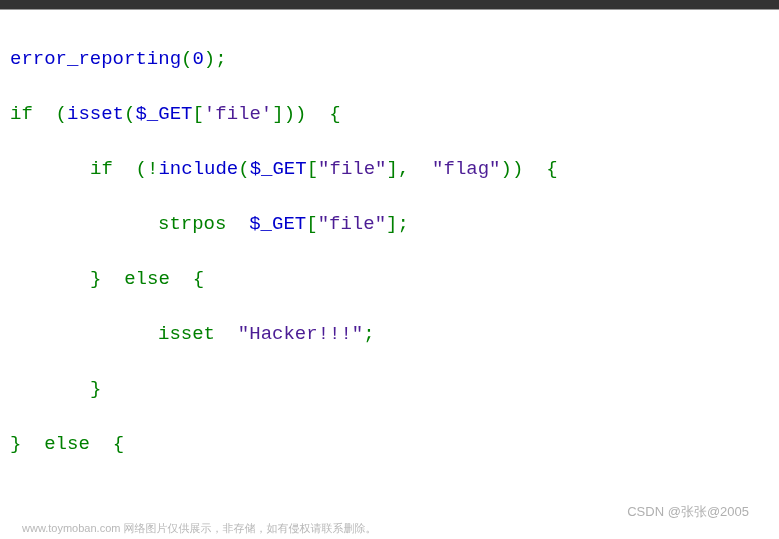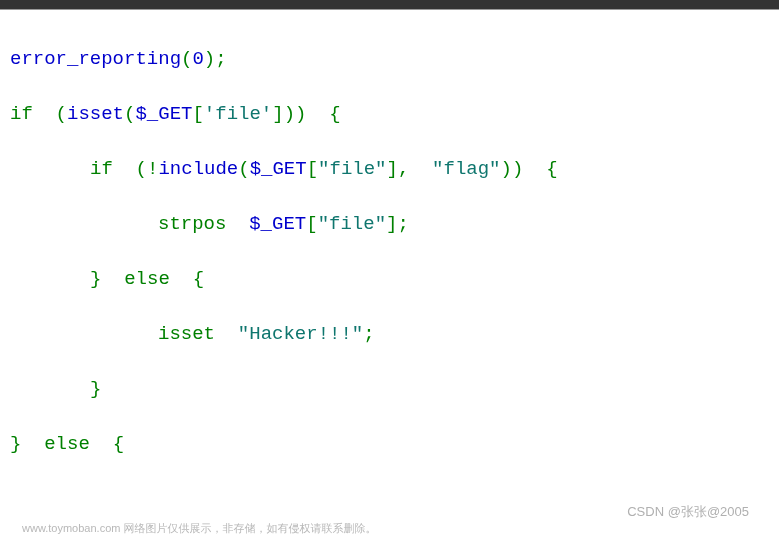--- a/index.html
+++ b/index.html
@@ -17,21 +17,21 @@
     }
     .code-block {
       padding: 8px 10px 2px 10px;
       font-size: 19px;
       line-height: 1.45;
       font-family: "Courier New", monospace;
       white-space: pre;
     }
     .t-blue { color: #0000cc; }
     .t-green { color: #008000; }
-    .t-red { color: #0f766e; font-family: Liberation Mono, monospace; }
+    .t-red { color: #4c1d95; font-family: Liberation Mono, monospace; }
     .indent1 { padding-left: 80px; }
     .indent2 { padding-left: 148px; }
     .wm-left {
       position: absolute;
       left: 22px;
       bottom: 3px;
       font-size: 11px;
       color: #b8b8b8;
       font-family: Arial, sans-serif;
     }

